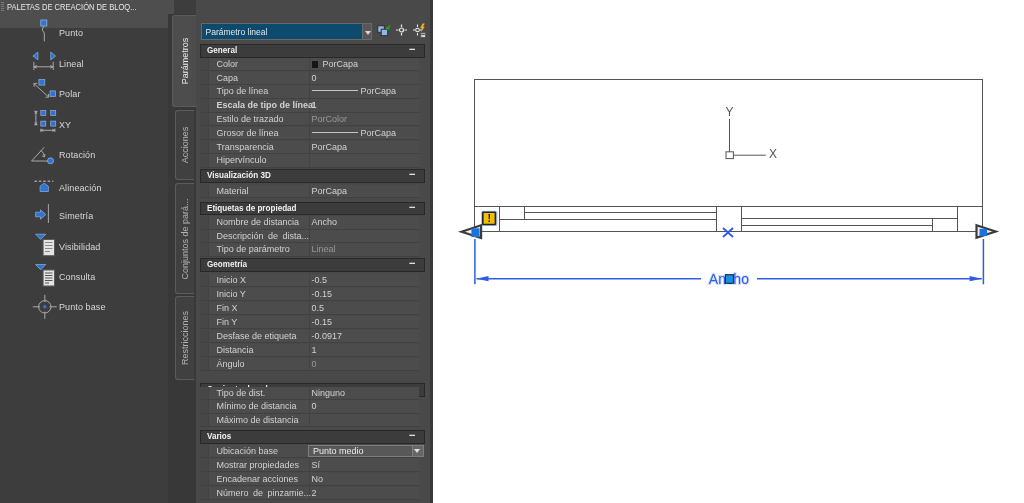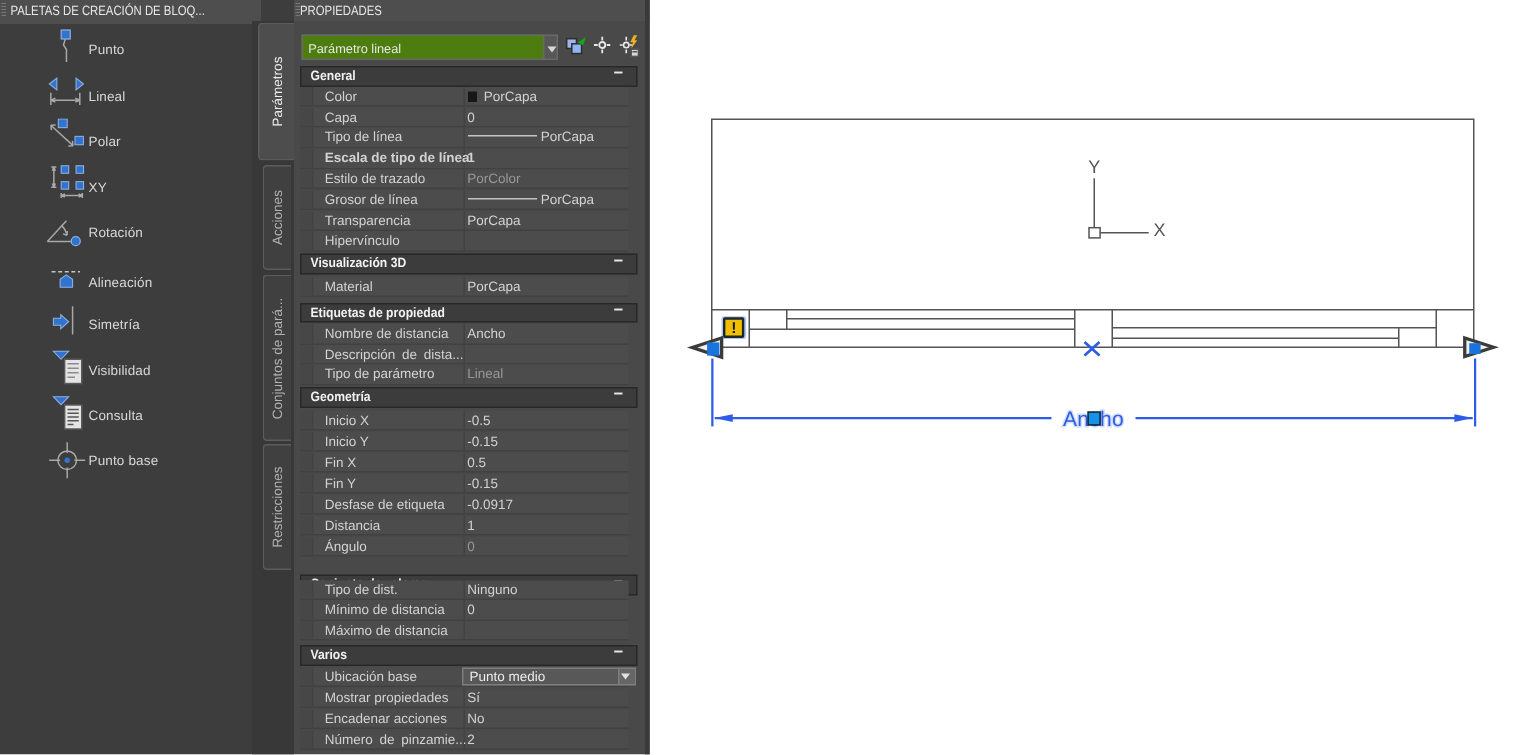--- a/index.html
+++ b/index.html
@@ -1,35 +1,35 @@
 <!DOCTYPE html>
 <html><head><meta charset="utf-8"><style>
 html,body{margin:0;padding:0;}
 body{width:1024px;height:503px;overflow:hidden;font-family:"Liberation Sans",sans-serif;background:#fff;}
 #page{position:relative;width:1024px;height:503px;background:#fff;}
 .abs{position:absolute;}
 .sqx{transform:scaleX(0.84);transform-origin:left center;display:inline-block;white-space:nowrap;}
 
 #palette{position:absolute;left:0;top:0;width:196px;height:503px;background:#3d3d3d;}
-#palette .title{position:absolute;left:0;top:0;width:174px;height:16px;background:#4e4e4e;color:#e8e8e8;font-size:9px;line-height:14px;white-space:nowrap;}
+#palette .title{position:absolute;left:0;top:0;width:174px;height:28px;background:#4e4e4e;color:#e8e8e8;font-size:9px;line-height:14px;white-space:nowrap;}
 #palette .title .sqx{margin-left:7px;}
 .grip{position:absolute;left:1px;top:2px;width:3px;height:10px;background:repeating-linear-gradient(#7a7a7a 0 1px,transparent 1px 2px);}
 .item{position:absolute;left:0;width:168px;height:30px;color:#d8d8d8;font-size:9px;margin-left:25px;}
 .item .lbl{position:absolute;left:34px;top:50%;transform:translateY(-50%);white-space:nowrap;letter-spacing:0.1px;}
 .item svg{position:absolute;left:4px;top:0;}
 
 #tabs{position:absolute;left:168px;top:14px;width:28px;height:489px;background:#383838;}
 .vtab{position:absolute;border:1px solid #5c5c5c;border-right:none;border-radius:3px 0 0 3px;color:#b2b2b2;background:#404040;font-size:9px;}
 .vtab.active{background:#4d4d4d;color:#ececec;}
 .vtab .t{position:absolute;left:50%;top:50%;transform:translate(-50%,-50%) rotate(-90deg);white-space:nowrap;}
 
 #props{position:absolute;left:196px;top:0;width:237px;height:503px;background:#494949;}
 #props .title{position:absolute;left:0;top:0;width:237px;height:14px;background:#4e4e4e;color:#e8e8e8;font-size:9px;line-height:14px;white-space:nowrap;}
 #props .title .sqx{margin-left:3.5px;}
-#combo{position:absolute;left:4.5px;top:22.5px;width:160px;height:15px;background:#4d7c0f;border:1px solid #696969;color:#e8e8e8;font-size:8.5px;line-height:16px;box-sizing:content-box;}
+#combo{position:absolute;left:4.5px;top:22.5px;width:160px;height:15px;background:#0c4a6e;border:1px solid #696969;color:#e8e8e8;font-size:8.5px;line-height:16px;box-sizing:content-box;}
 #combo span{margin-left:4px;}
 #combobtn{position:absolute;left:166px;top:22.5px;width:9.5px;height:17px;background:#575757;border:1px solid #696969;box-sizing:border-box;}
 #combobtn:after{content:"";position:absolute;left:1.5px;top:7px;border:3px solid transparent;border-top:4px solid #d8d8d8;}
 .hdr{position:absolute;left:3.5px;width:225px;height:13.5px;background:#3c3c3c;border:1px solid #282828;box-sizing:border-box;color:#f2f2f2;font-weight:bold;font-size:9px;line-height:11.5px;}
 .hdr span.htxt{margin-left:6px;display:inline-block;transform:scaleX(0.9);transform-origin:left center;white-space:nowrap;}
 .hdr .minus{position:absolute;right:8px;top:-1px;font-weight:bold;color:#e8e8e8;font-size:11px;}
 .row{position:absolute;left:4px;width:219.2px;height:13.4px;background:#4c4c4c;font-size:9px;color:#d2d2d2;line-height:13px;border-bottom:1px solid #414141;box-sizing:border-box;}
 .row .lab{position:absolute;left:16.5px;top:0;white-space:nowrap;}
 .row .val{position:absolute;left:111.5px;top:0;white-space:nowrap;}
 .row .gut{position:absolute;left:8px;top:0;bottom:0;width:1px;background:#424242;}
@@ -217,21 +217,20 @@
           <div class="t">Conjuntos de pará...</div>
         </div>
     <div class="vtab" style="left:6.6px;top:282px;width:18px;height:82px;">
           <div class="t">Restricciones</div>
         </div>
   </div>
 </div>
 
 <div id="props">
   <div style="position:absolute;right:0;top:0;width:3.5px;height:503px;background:#3a3a3a;z-index:5;"></div>
-  <div class="title"><div class="grip"></div><span class="sqx">PROPIEDADES</span></div>
   <div id="combo"><span>Parámetro lineal</span></div>
   <div id="combobtn"></div>
   <div id="proprows">
         <div class="hdr" style="top:44px;"><span class="htxt">General</span><span class="minus">−</span></div>
         <div class="row" style="top:57.8px;">
           <div class="lft"></div>
           <div class="gut"></div>
           <div class="vsep"></div>
           <div class="lab">Color</div>
           <div class="val"><span class="sw"></span>PorCapa</div>

